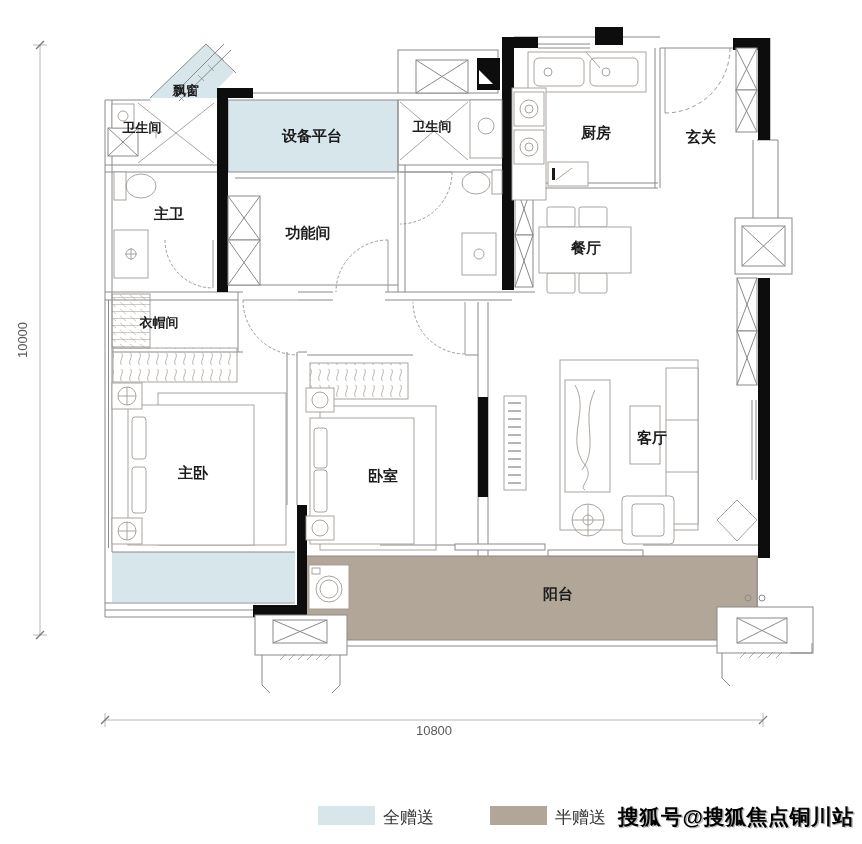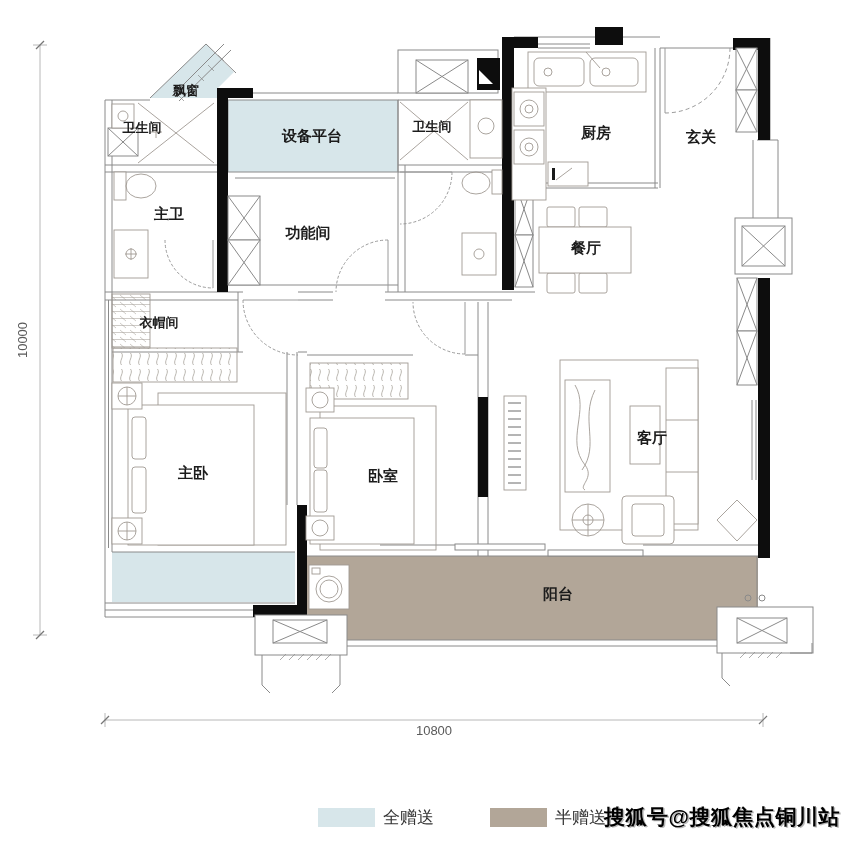--- a/index.html
+++ b/index.html
@@ -7,26 +7,26 @@
     width:862px;height:844px;position:relative;overflow:hidden;
     font-family:"Liberation Sans","DejaVu Sans",sans-serif;
   }
   .plan-wrap{position:absolute;left:0;top:0;width:862px;height:844px;}
   svg{display:block;}
   svg text{font-family:"Liberation Sans","DejaVu Sans",sans-serif;}
   .room-label{font-size:15px;font-weight:bold;fill:#1c1c1c;text-anchor:middle;}
   .room-label.small{font-size:13px;}
   .dim-label{font-size:13px;fill:#5a5a5a;text-anchor:middle;font-weight:normal;}
   .legend{
-    position:absolute;left:318px;top:806px;display:flex;align-items:center;gap:8px;
+    position:absolute;left:318px;top:806px;display:flex;gap:8px;
   }
   .legend .swatch{width:57px;height:19px;display:inline-block;}
   .legend .legend-label{font-size:17px;color:#333;margin-right:48px;white-space:nowrap;}
   .watermark{
-    position:absolute;right:22px;top:803px;font-size:21px;font-weight:bold;color:#000;
+    position:absolute;right:8px;top:803px;font-size:21px;font-weight:bold;color:#000;
     letter-spacing:0.5px;text-shadow:1.4px 1.4px 0 rgba(0,0,0,0.28);white-space:nowrap;
   }
 </style>
 </head>
 <body>
 
 <div class="plan-wrap">
 <svg width="862" height="844" viewBox="0 0 862 844">
   <defs>
     <pattern id="hangers" width="9" height="16" patternUnits="userSpaceOnUse">

